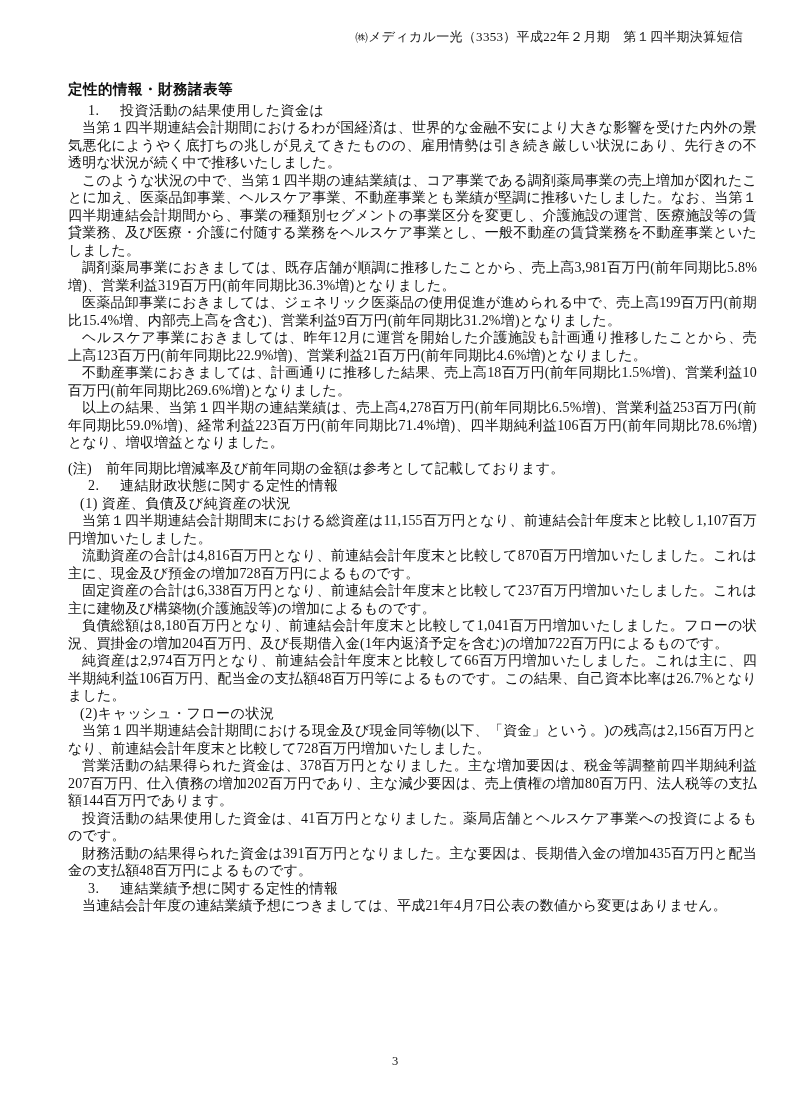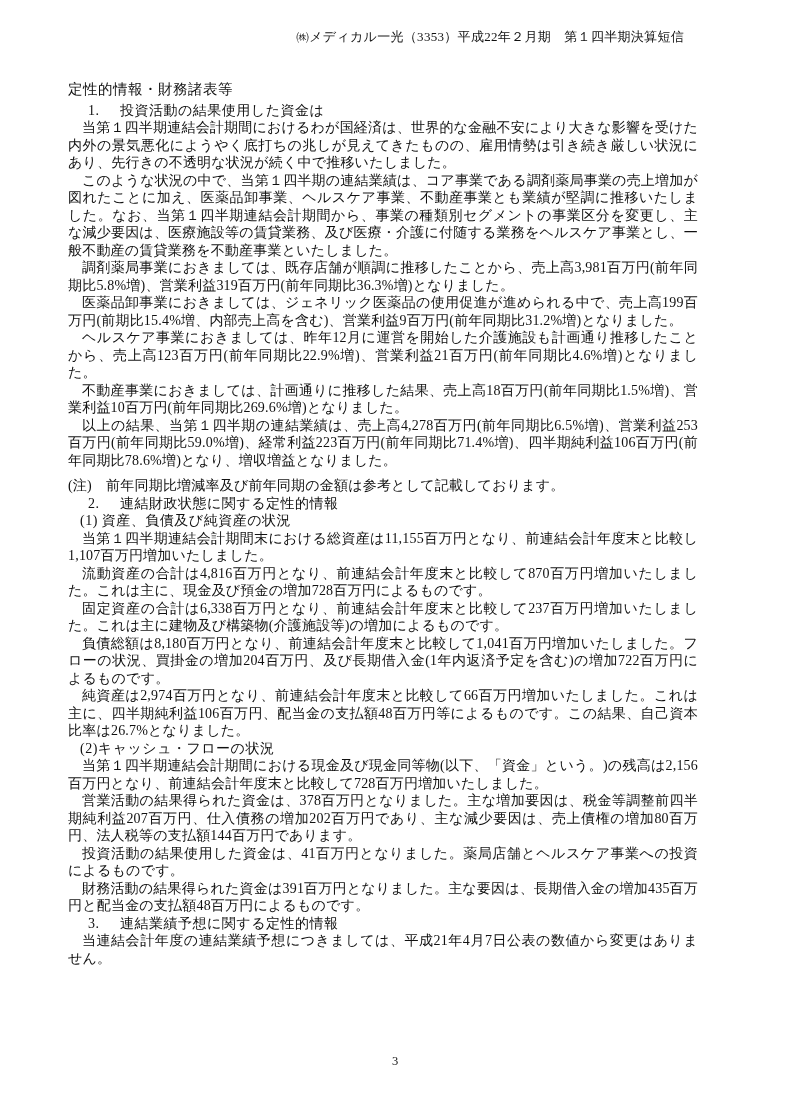--- a/index.html
+++ b/index.html
@@ -6,40 +6,40 @@
     margin: 0;
     padding: 0;
     background: #ffffff;
   }
   .page {
     position: relative;
     width: 790px;
     height: 1118px;
     box-sizing: border-box;
     margin: 0 auto;
-    padding: 29px 92px 0 68px;
+    padding: 29px 33px 0 68px;
     background: #ffffff;
     color: #111111;
     font-family: "Liberation Serif", "DejaVu Serif", serif;
     font-size: 14px;
     line-height: 17.5px;
     overflow: hidden;
   }
   .page-header {
     text-align: right;
     font-size: 13px;
     line-height: 16px;
     padding-right: 14px;
     margin: 0 0 36px 0;
     letter-spacing: 0.3px;
     white-space: nowrap;
   }
   .doc-title {
     font-size: 14.5px;
-    font-weight: normal;
+    font-weight: bold;
     margin: 0 0 3px 0;
     letter-spacing: 0.5px;
   }
   section.sec { margin: 0; }
   .gap-top { margin-top: 13px; }
   .sec-heading {
     display: flex;
     margin-left: 20px;
     letter-spacing: 0.5px;
   }
@@ -82,21 +82,21 @@
 
   <h1 class="doc-title">定性的情報・財務諸表等</h1>
 
   <section class="sec">
     <div class="sec-heading">
       <span class="sec-num">1.</span>
       <span class="sec-title">投資活動の結果使用した資金は</span>
     </div>
     <div class="sec-body">
       <p>当第１四半期連結会計期間におけるわが国経済は、世界的な金融不安により大きな影響を受けた内外の景気悪化にようやく底打ちの兆しが見えてきたものの、雇用情勢は引き続き厳しい状況にあり、先行きの不透明な状況が続く中で推移いたしました。</p>
-      <p>このような状況の中で、当第１四半期の連結業績は、コア事業である調剤薬局事業の売上増加が図れたことに加え、医薬品卸事業、ヘルスケア事業、不動産事業とも業績が堅調に推移いたしました。なお、当第１四半期連結会計期間から、事業の種類別セグメントの事業区分を変更し、主な減少要因は、医療施設等の賃貸業務、及び医療・介護に付随する業務をヘルスケア事業とし、一般不動産の賃貸業務を不動産事業といたしました。</p>
+      <p>このような状況の中で、当第１四半期の連結業績は、コア事業である調剤薬局事業の売上増加が図れたことに加え、医薬品卸事業、ヘルスケア事業、不動産事業とも業績が堅調に推移いたしました。なお、当第１四半期連結会計期間から、事業の種類別セグメントの事業区分を変更し、介護施設の運営、医療施設等の賃貸業務、及び医療・介護に付随する業務をヘルスケア事業とし、一般不動産の賃貸業務を不動産事業といたしました。</p>
       <p>調剤薬局事業におきましては、既存店舗が順調に推移したことから、売上高3,981百万円(前年同期比5.8%増)、営業利益319百万円(前年同期比36.3%増)となりました。</p>
       <p>医薬品卸事業におきましては、ジェネリック医薬品の使用促進が進められる中で、売上高199百万円(前期比15.4%増、内部売上高を含む)、営業利益9百万円(前年同期比31.2%増)となりました。</p>
       <p>ヘルスケア事業におきましては、昨年12月に運営を開始した介護施設も計画通り推移したことから、売上高123百万円(前年同期比22.9%増)、営業利益21百万円(前年同期比4.6%増)となりました。</p>
       <p>不動産事業におきましては、計画通りに推移した結果、売上高18百万円(前年同期比1.5%増)、営業利益10百万円(前年同期比269.6%増)となりました。</p>
       <p>以上の結果、当第１四半期の連結業績は、売上高4,278百万円(前年同期比6.5%増)、営業利益253百万円(前年同期比59.0%増)、経常利益223百万円(前年同期比71.4%増)、四半期純利益106百万円(前年同期比78.6%増)となり、増収増益となりました。</p>
       <p class="note">(注)　前年同期比増減率及び前年同期の金額は参考として記載しております。</p>
     </div>
   </section>
 
   <section class="sec gap-top">

